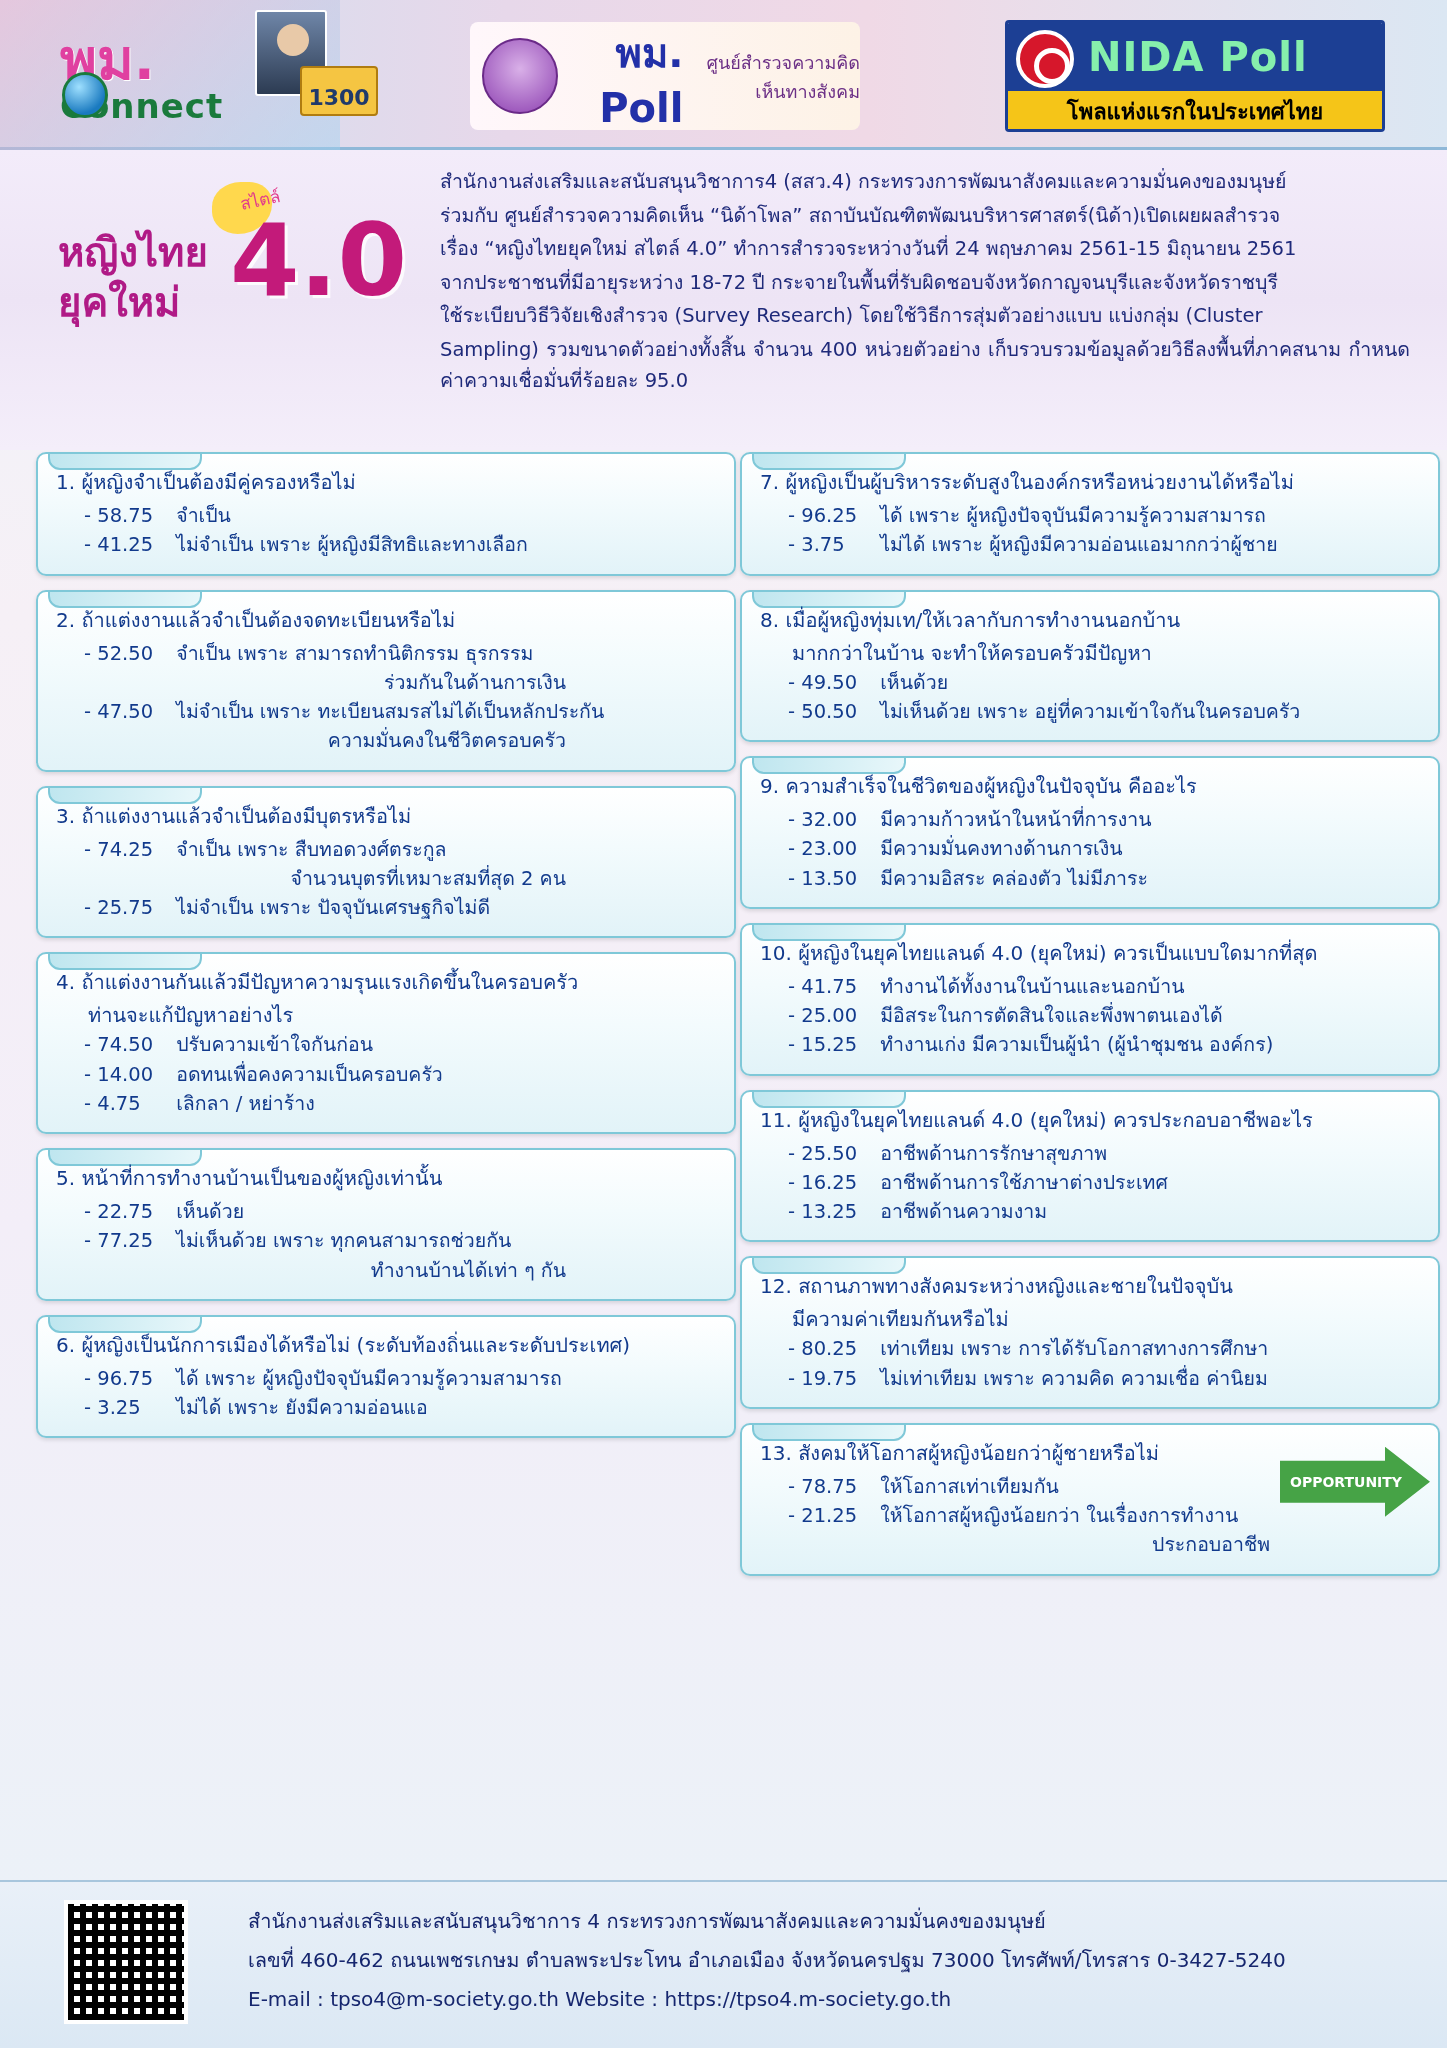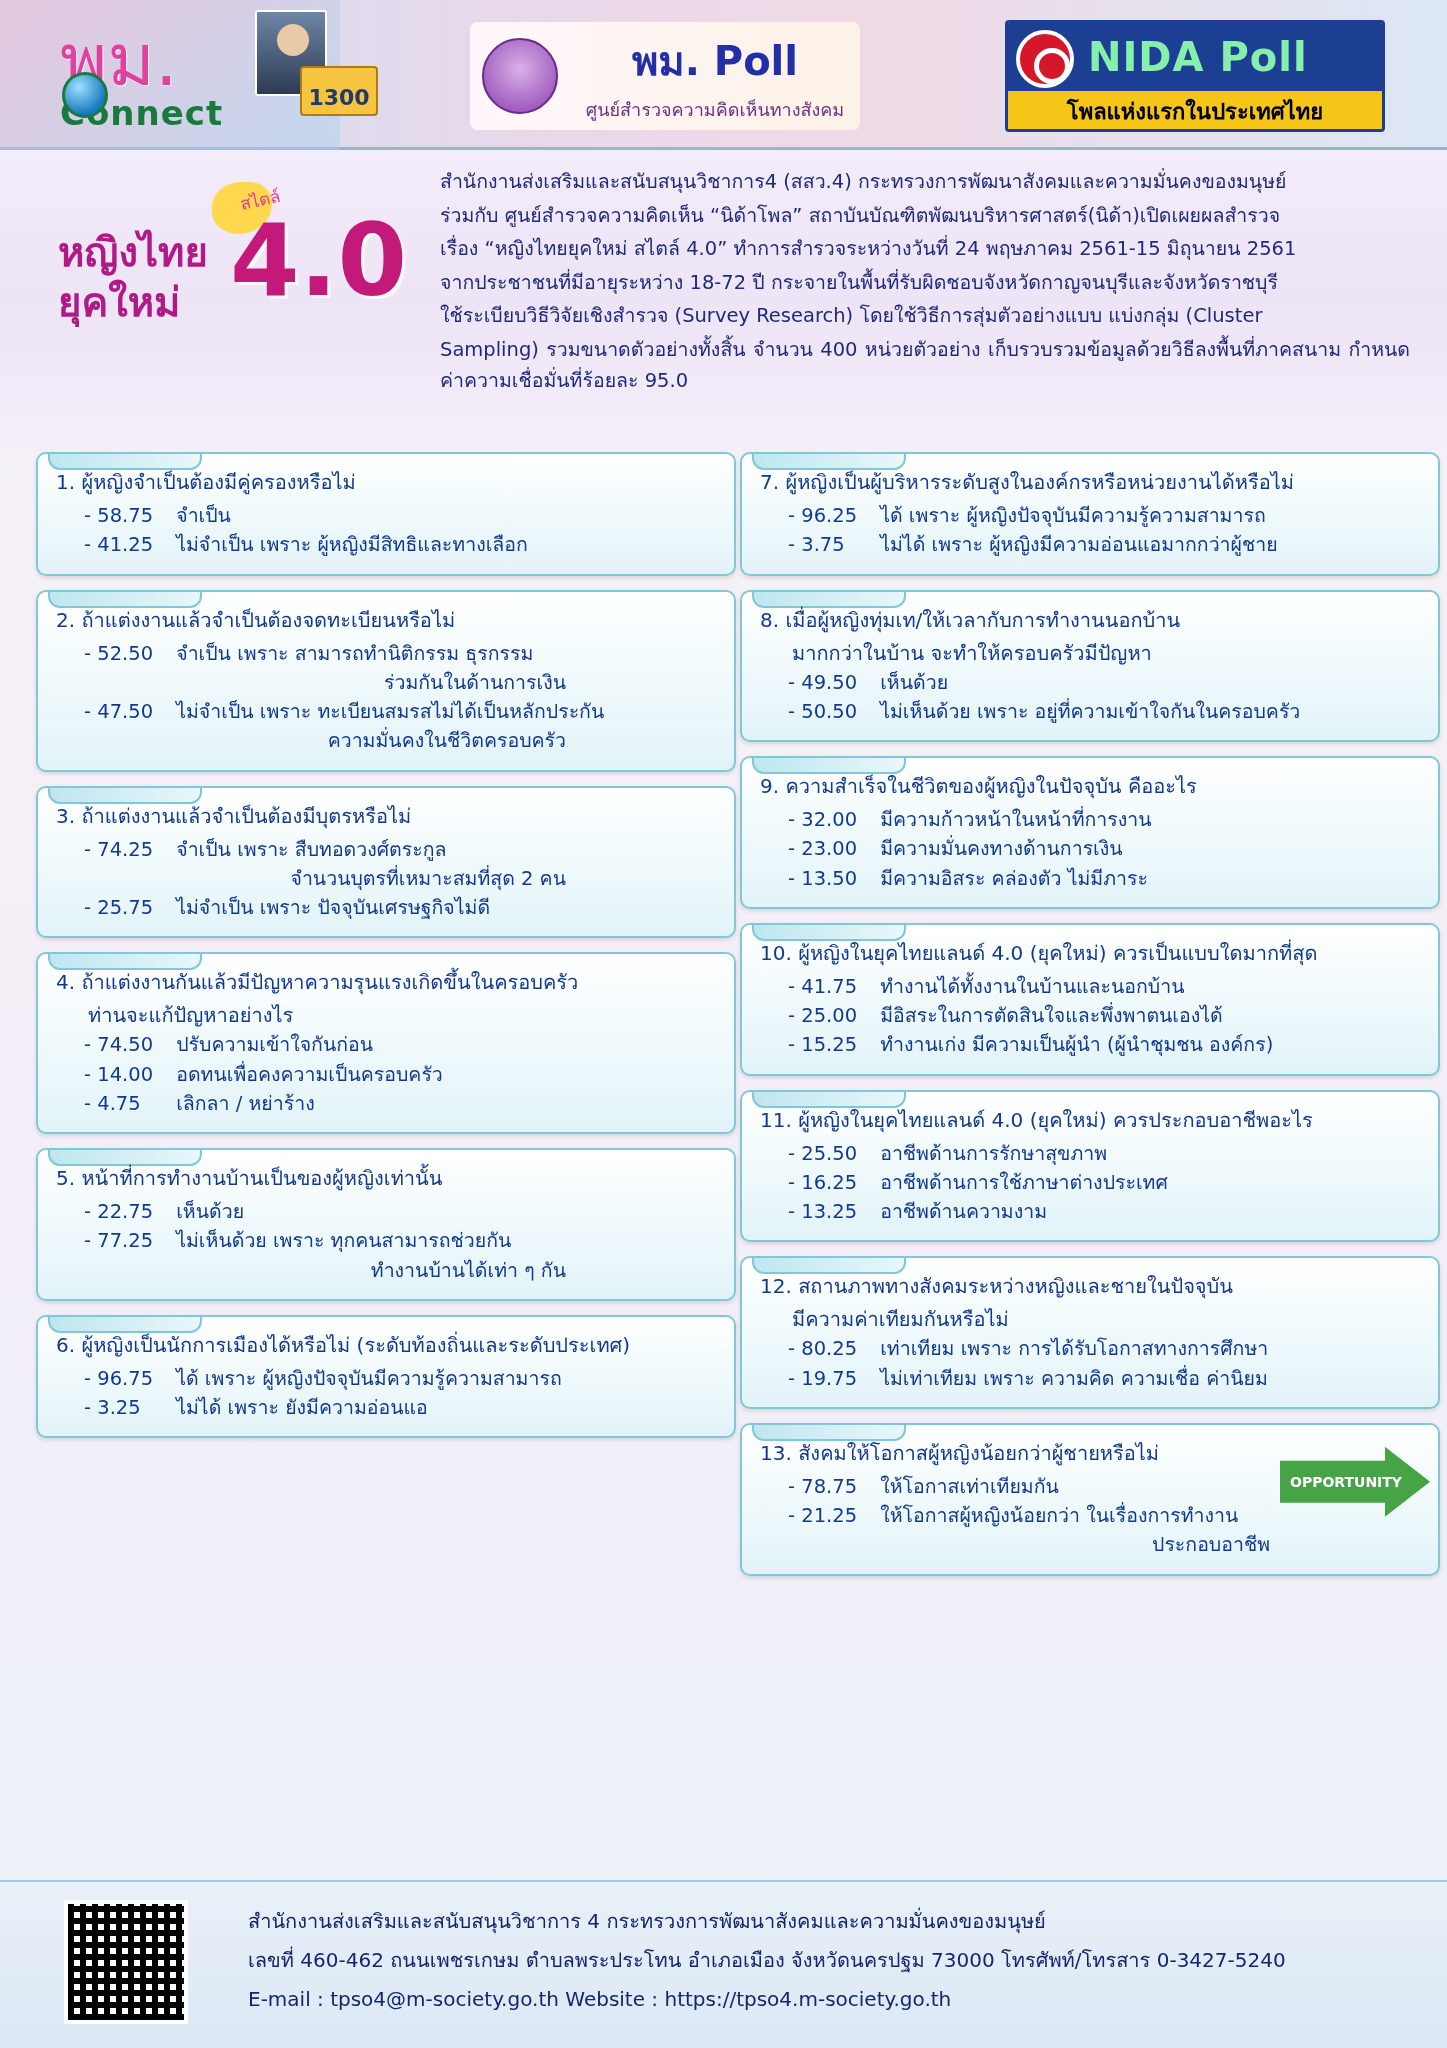--- a/index.html
+++ b/index.html
@@ -19,21 +19,21 @@
   }
   .hdr-deco {
     position:absolute; left:0; top:0; width:340px; height:150px;
     background: linear-gradient(135deg, rgba(255,170,200,.45), rgba(160,210,240,.45));
   }
   .logo-pm {
     position:absolute; left:60px; top:14px; width:240px; height:130px;
     display:flex; flex-direction:column; justify-content:center;
   }
   .logo-pm .pm-text {
-    font-size:72px; font-weight:normal; color:#e040a0; line-height:0.9;
+    font-size:56px; font-weight:bold; color:#e040a0; line-height:0.9;
     text-shadow:1px 1px 0 #fff;
   }
   .logo-pm .connect-text {
     font-size:34px; font-weight:bold; color:#1a7a3c; line-height:1;
     margin-top:4px; letter-spacing:1px;
   }
   .globe {
     position:absolute; left:62px; top:72px; width:46px; height:46px;
     border-radius:50%;
     background: radial-gradient(circle at 35% 30%, #9fe0ff, #1a7ac0 70%);
@@ -53,21 +53,21 @@
     background:#f5c542; border:2px solid #b07c10; border-radius:4px;
     color:#203a6b; font-size:11px; font-weight:bold; text-align:center;
     display:flex; align-items:flex-end; justify-content:center; padding-bottom:4px;
   }
   .badge-1300 span{ font-size:22px; }
   .logo-poll {
     position:absolute; left:470px; top:22px; width:390px; height:108px;
     background: linear-gradient(90deg,#fff7fb,#fdf2e6);
     border-radius:8px;
     display:flex; align-items:center; padding-left:100px;
-    flex-direction:column; justify-content:center;
+    flex-direction:row; justify-content:center;text-align:right;
   }
   .logo-poll .title { font-size:40px; font-weight:bold; color:#2230a8; }
   .logo-poll .sub { font-size:18px; color:#6b2f86; margin-top:2px;}
   .garuda {
     position:absolute; left:12px; top:16px; width:76px; height:76px;
     border-radius:50%;
     background: radial-gradient(circle at 50% 40%, #d9b0e8, #8c3fb0);
     border:2px solid #6a2a88;
   }
   .logo-nida {

